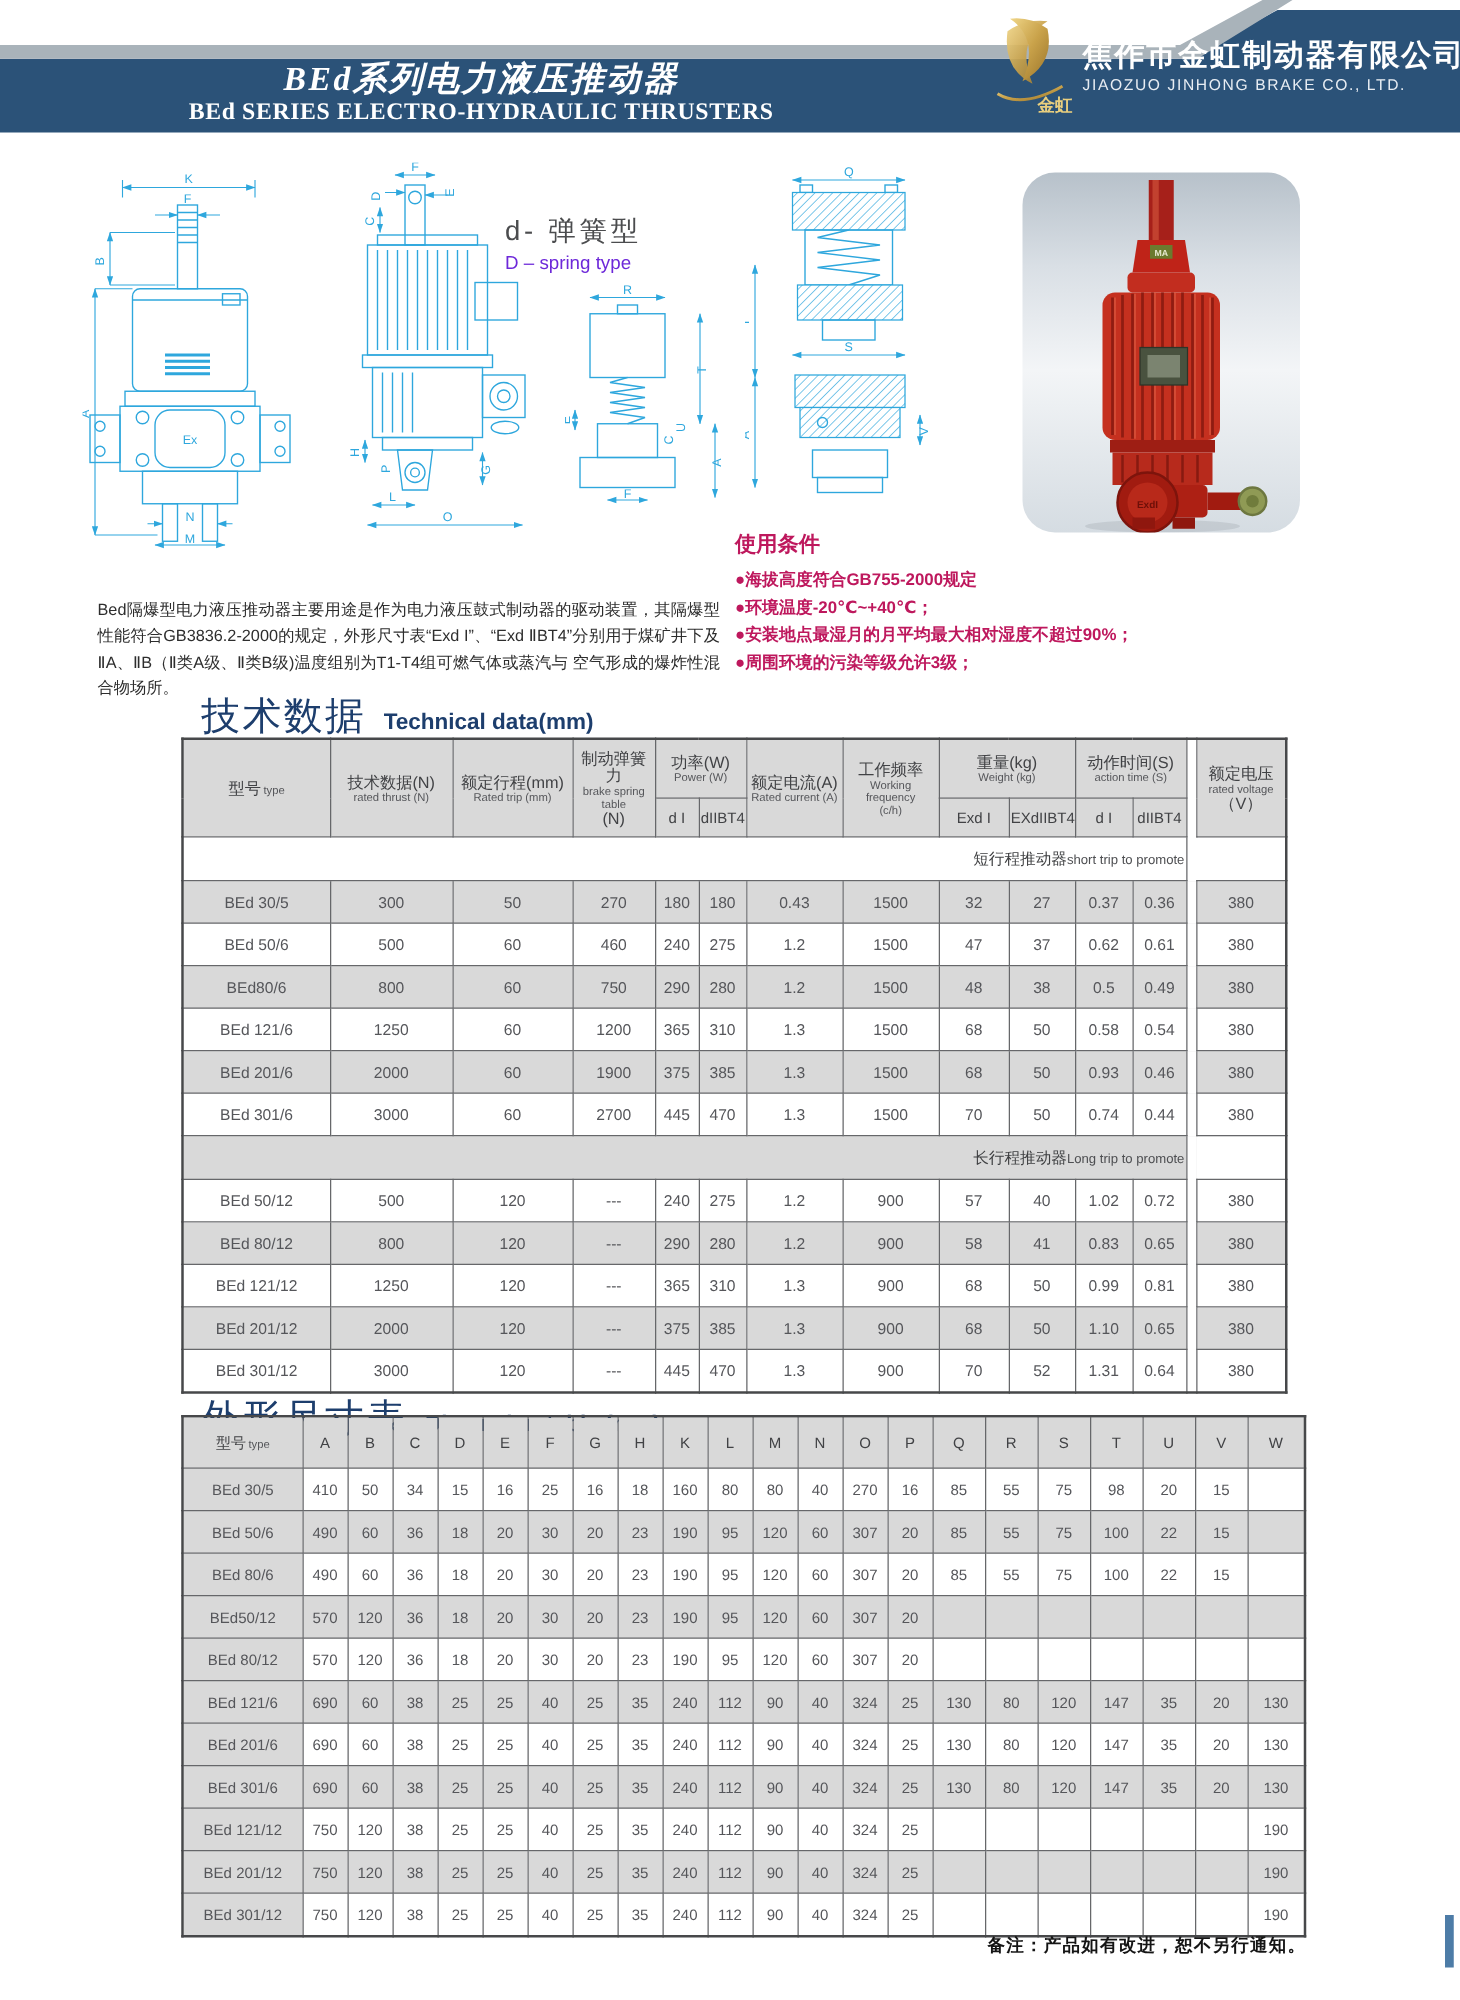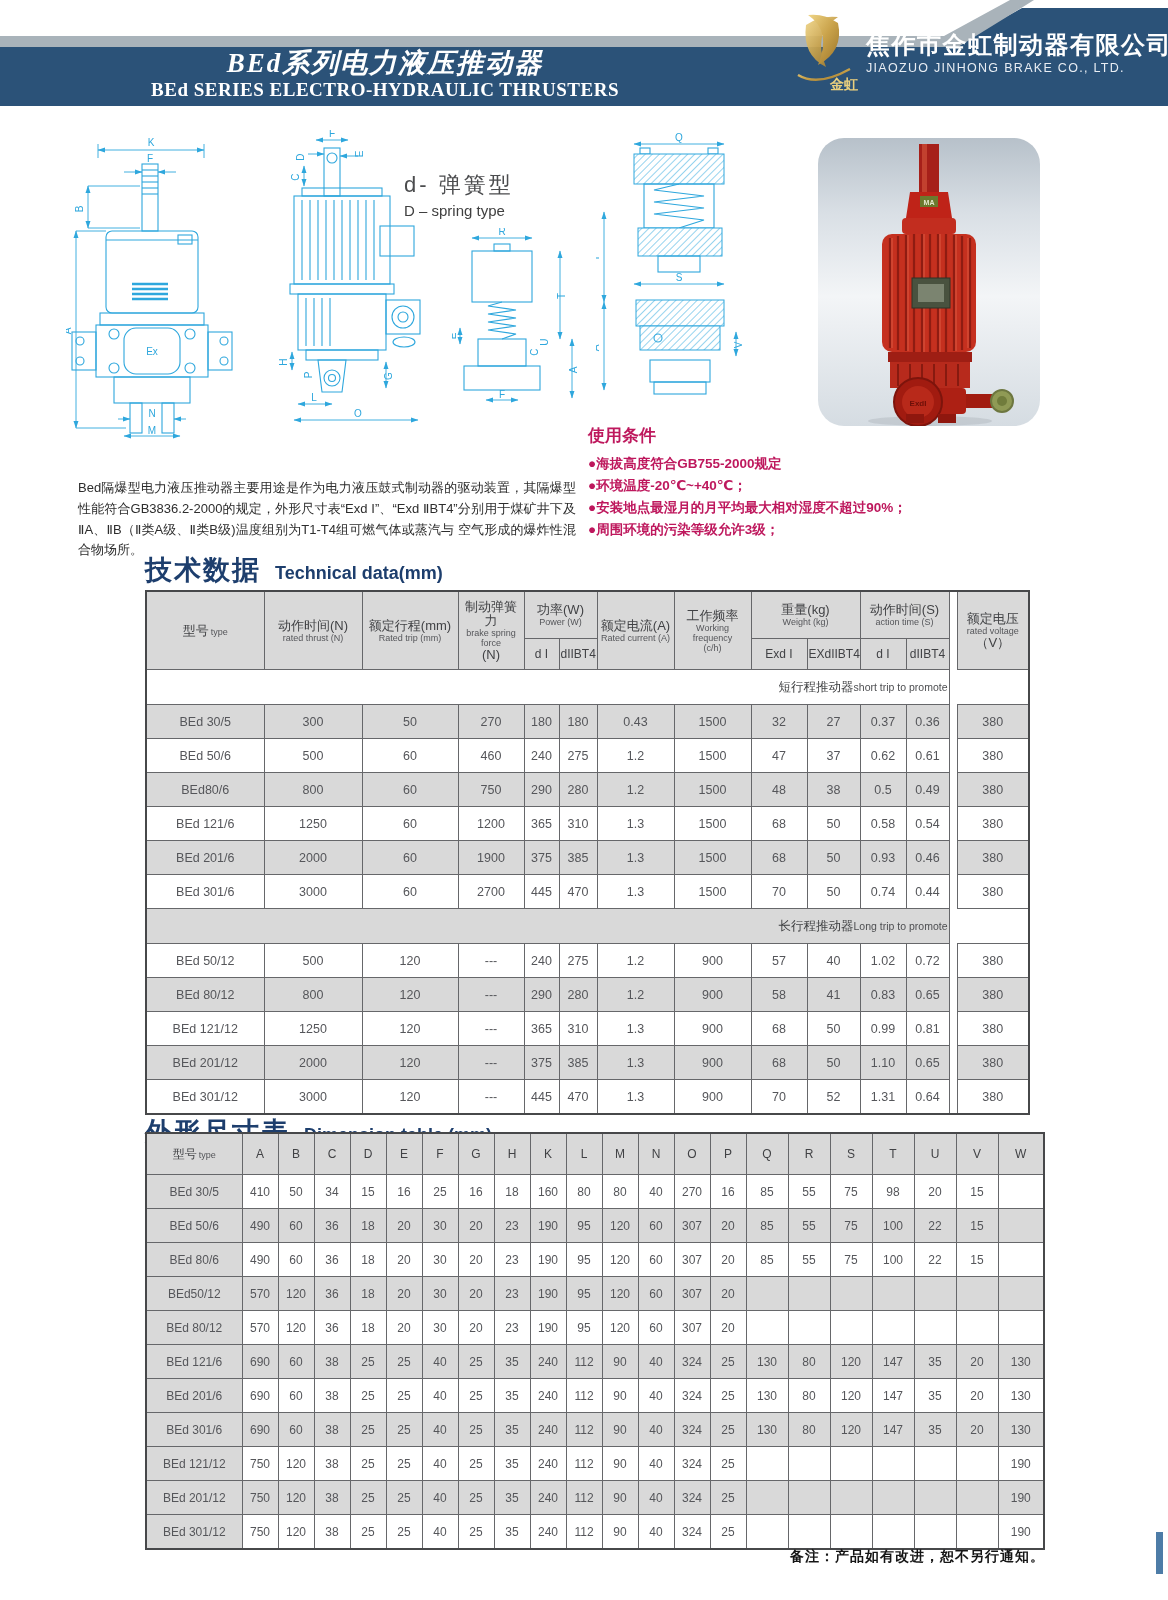--- a/index.html
+++ b/index.html
@@ -18,34 +18,34 @@
 
   
   .diagrams{position:absolute;left:0;top:128px;width:1168px;height:320px;}
   .dwg{position:absolute;}
   .bl{stroke:#2ea7dd;fill:none;stroke-width:1.1;}
   .blf{stroke:#2ea7dd;fill:none;stroke-width:2.4;}
   .dim{stroke:#2ea7dd;fill:none;stroke-width:0.9;}
   .dl{font-family:"Liberation Sans",sans-serif;font-size:10px;fill:#2ea7dd;text-anchor:middle;}
   .spring-type{position:absolute;left:404px;top:42px;color:#4b4c4e;}
   .spring-type .zh{font-size:22px;font-weight:500;letter-spacing:3px;}
-  .spring-type .en{font-size:15px;color:#404040;margin-top:2px;}
+  .spring-type .en{font-size:15px;color:#6d28d9;margin-top:2px;}
   .photo{position:absolute;left:818px;top:10px;width:222px;height:288px;border-radius:26px;
          background:linear-gradient(180deg,#b7c1ca 0%,#d9dfe5 26%,#f3f5f7 55%,#d5dce2 100%);}
 
   
   .intro{position:absolute;left:78px;top:478px;width:498px;font-size:13px;line-height:1.6;
          color:#2d2d2d;text-align:justify;font-weight:500;}
   .conds{position:absolute;left:588px;top:424px;width:578px;color:#be185d;}
   .conds .t{font-size:17px;font-weight:700;margin-bottom:6px;}
   .cond-item{font-size:13.5px;font-weight:600;line-height:22px;}
 
   
   .sec-title{position:absolute;color:#1d3e6d;white-space:nowrap;}
-  .sec-title .zh{font-size:27px;font-weight:700;letter-spacing:2px;}
+  .sec-title .zh{font-size:31px;font-weight:400;letter-spacing:2px;margin-left:16px;}
   .sec-title .en{font-size:18px;font-weight:700;margin-left:14px;}
 
   
   table.datatable{border-collapse:collapse;table-layout:fixed;position:absolute;
       color:#55565a;border:2px solid #47484a;}
   table.datatable th,table.datatable td{border:1px solid #66676a;text-align:center;
       vertical-align:middle;padding:0 1px;overflow:hidden;font-weight:400;}
   table.datatable th{background:#d9d9d9;color:#414245;}
   .tech{left:145px;top:590px;width:883px;font-size:12.5px;}
   .tech thead tr:first-child th{height:46px;font-size:13px;line-height:14px;}
@@ -360,23 +360,23 @@
       <col style="width:56px">
         <col style="width:53px">
         <col style="width:46px">
         <col style="width:43px">
       <col style="width:8px">
         <col style="width:72px">
     </colgroup>
     <thead>
       <tr>
         <th rowspan="2"><span>型号</span><span class="tiny inline">type</span></th>
-        <th rowspan="2"><span>动作时间(N)</span><span class="tiny">rated thrust (N)</span></th>
+        <th rowspan="2"><span>技术数据(N)</span><span class="tiny">rated thrust (N)</span></th>
         <th rowspan="2"><span>额定行程(mm)</span><span class="tiny">Rated trip (mm)</span></th>
-        <th rowspan="2"><span>制动弹簧力</span><span class="tiny">brake spring force</span><span>(N)</span></th>
+        <th rowspan="2"><span>制动弹簧力</span><span class="tiny">brake spring table</span><span>(N)</span></th>
         <th colspan="2"><span>功率(W)</span><span class="tiny">Power (W)</span></th>
         <th rowspan="2"><span>额定电流(A)</span><span class="tiny">Rated current (A)</span></th>
         <th rowspan="2"><span>工作频率</span><span class="tiny">Working frequency</span><span class="tiny">(c/h)</span></th>
         <th colspan="2"><span>重量(kg)</span><span class="tiny">Weight (kg)</span></th>
         <th colspan="2"><span>动作时间(S)</span><span class="tiny">action time (S)</span></th>
         <th rowspan="2" class="nob"></th>
         <th rowspan="2"><span>额定电压</span><span class="tiny">rated voltage</span><span>（V）</span></th>
       </tr>
       <tr class="sub">
         <th>d I</th>

